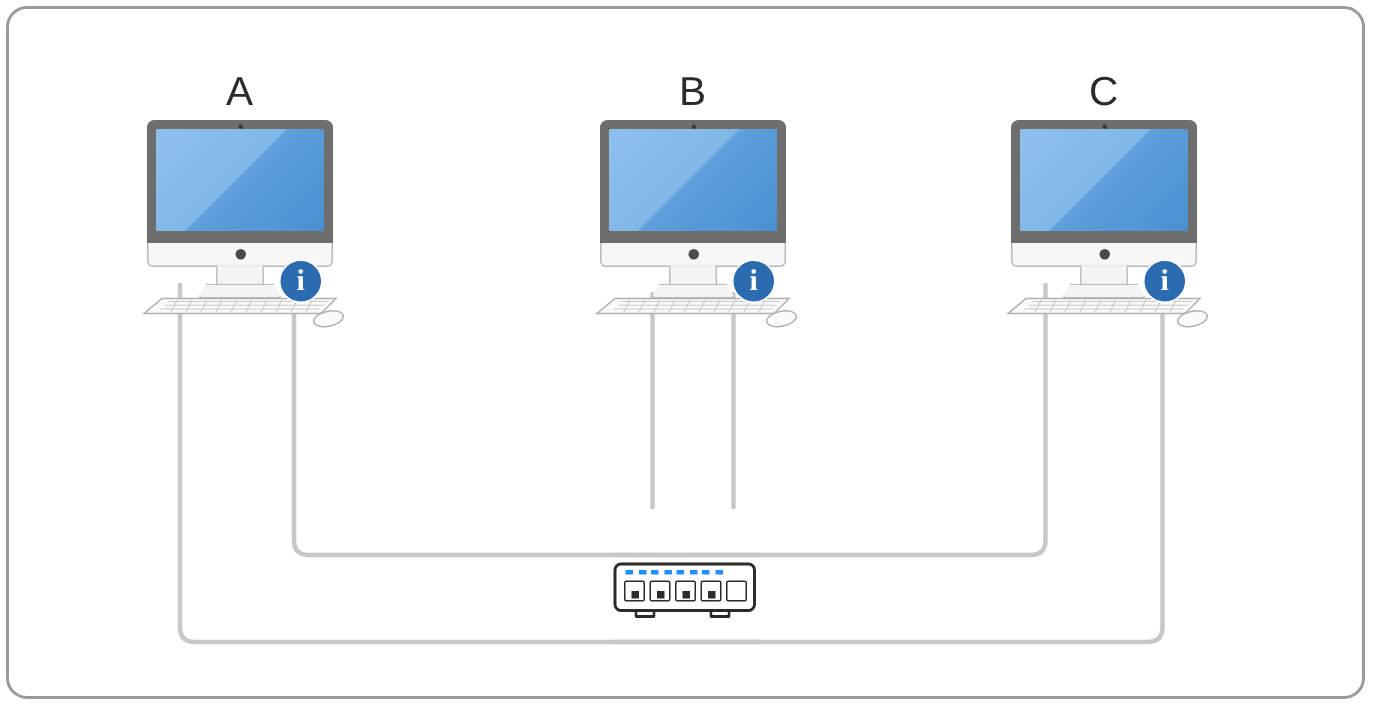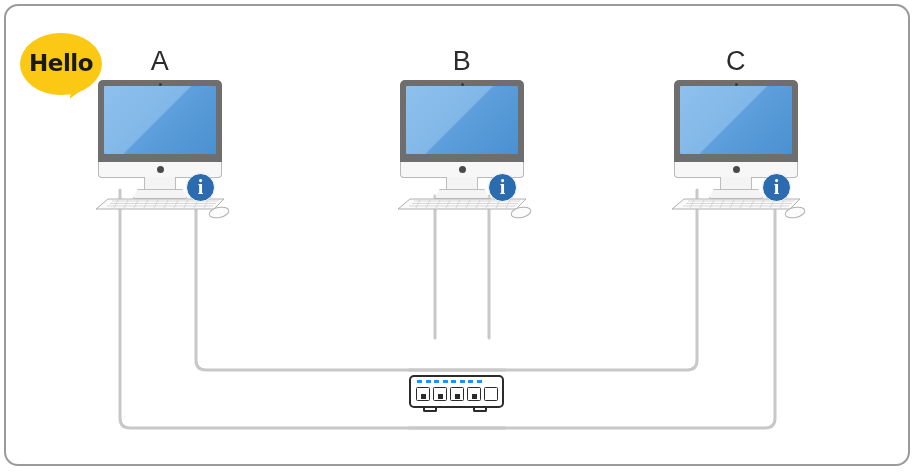--- a/index.html
+++ b/index.html
@@ -288,25 +288,20 @@
 
       <path d="M435,196 L435,338"></path>
       <path d="M489,196 L489,338"></path>
 
       <path d="M697,190 L697,360 Q697,370 687,370 L409,370"></path>
 
       <path d="M775,190 L775,418 Q775,428 765,428 L409,428"></path>
     </g>
   </svg>
 
-  <div class="speech-bubble">
-    <div class="bubble-tail"></div>
-    <div class="bubble-body"></div>
-    <div class="bubble-text">Hello</div>
-  </div>
 
   <div class="workstation" style="left:90px; top:46px;">
     <div class="ws-label">A</div>
     <div class="monitor">
       <div class="cam-dot"></div>
       <div class="screen"></div>
     </div>
     <div class="chin">
       <div class="chin-dot"></div>
     </div>

